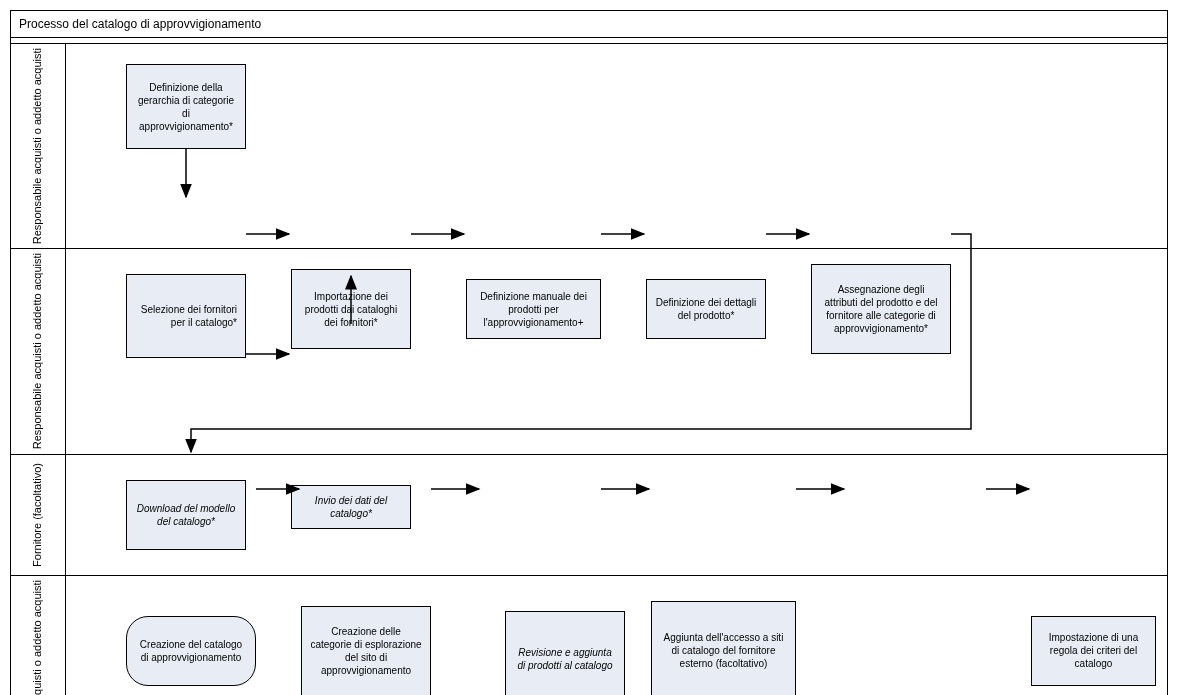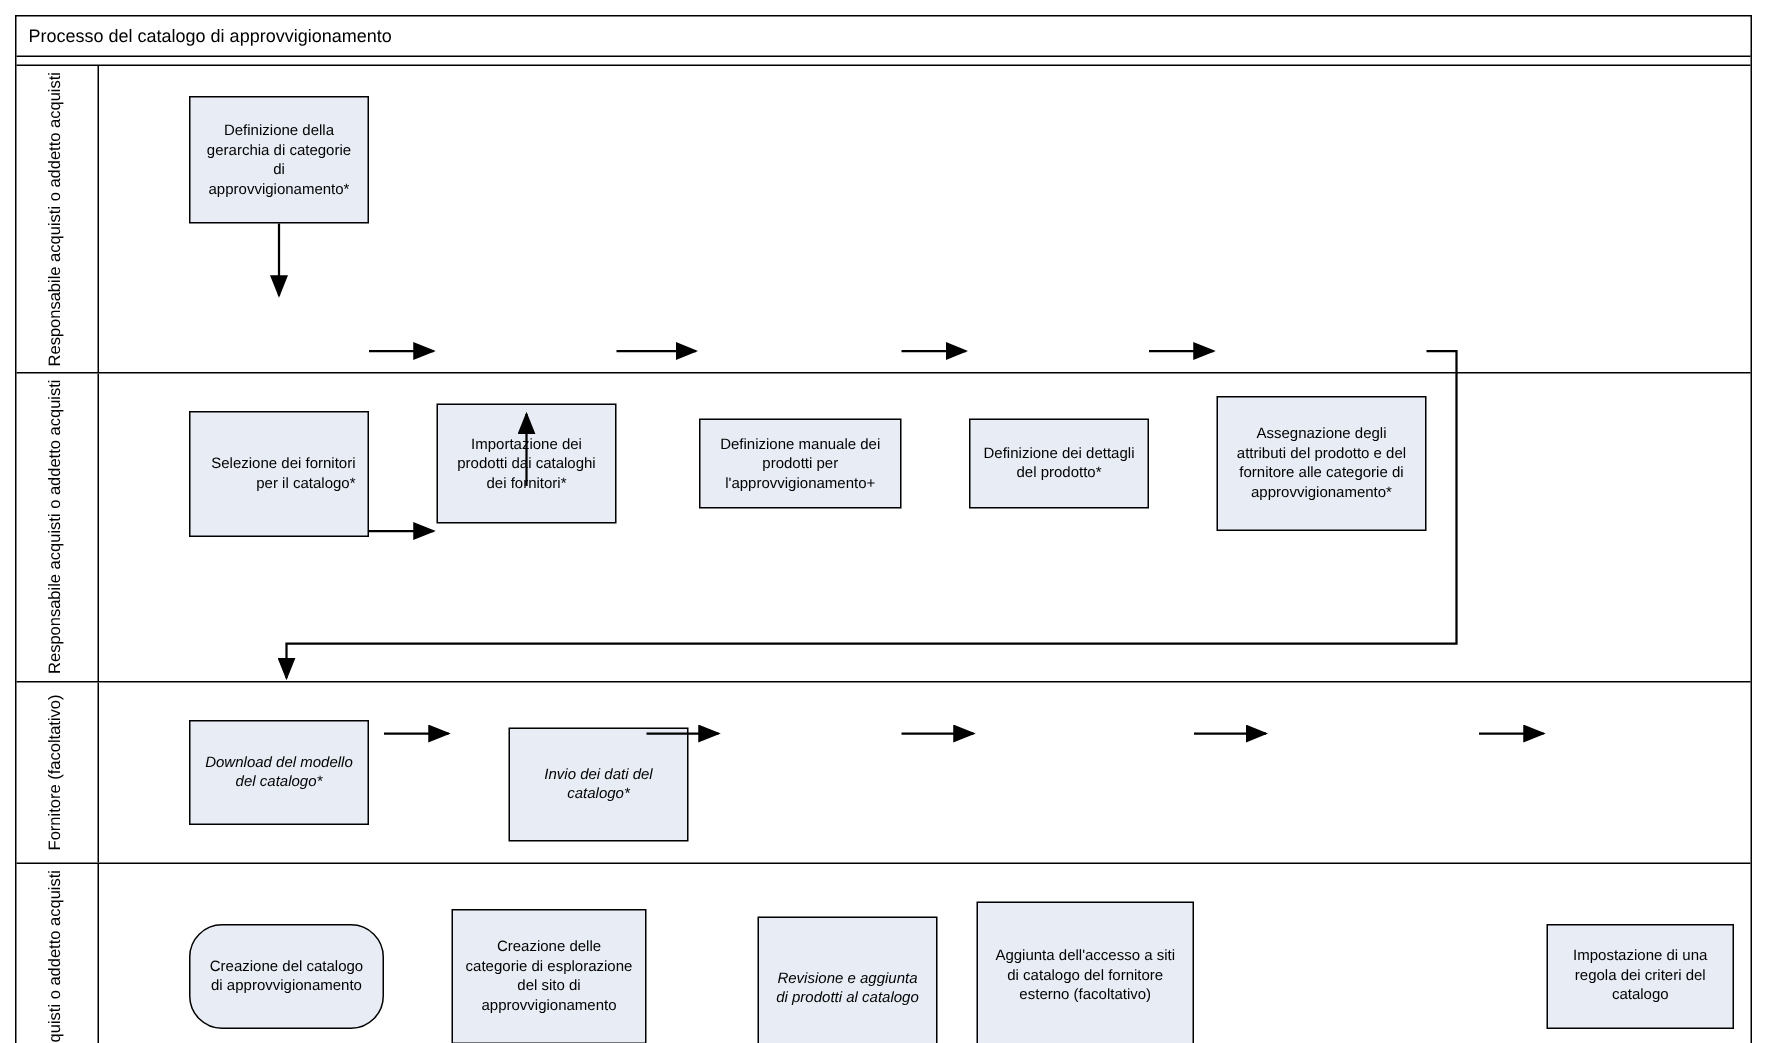--- a/index.html
+++ b/index.html
@@ -110,21 +110,21 @@
         <div class="box" style="left:745px; top:15px; width:140px; height:90px;">Assegnazione degli attributi del prodotto e del fornitore alle categorie di approvvigionamento*</div>
       </div>
     </div>
 
     <div class="lane lane-2">
       <div class="lane-label">
           <span>Fornitore (facoltativo)</span>
         </div>
       <div class="lane-content">
         <div class="box" style="left:60px; top:25px; width:120px; height:70px;">Download del modello del catalogo*</div>
-        <div class="box" style="left:225px; top:30px; width:120px; height:76px;margin-left:48px;">Invio dei dati del catalogo*</div>
+        <div class="box" style="left:225px; top:30px; width:120px; height:44px;">Invio dei dati del catalogo*</div>
       </div>
     </div>
 
     <div class="lane lane-3">
       <div class="lane-label">
           <span>Responsabile acquisti o addetto acquisti</span>
         </div>
       <div class="lane-content">
         <div class="box" style="left:60px; top:40px; width:130px; height:70px;border-radius:22px;">Creazione del catalogo di approvvigionamento</div>
         <div class="box" style="left:235px; top:30px; width:130px; height:90px;">Creazione delle categorie di esplorazione del sito di approvvigionamento</div>

